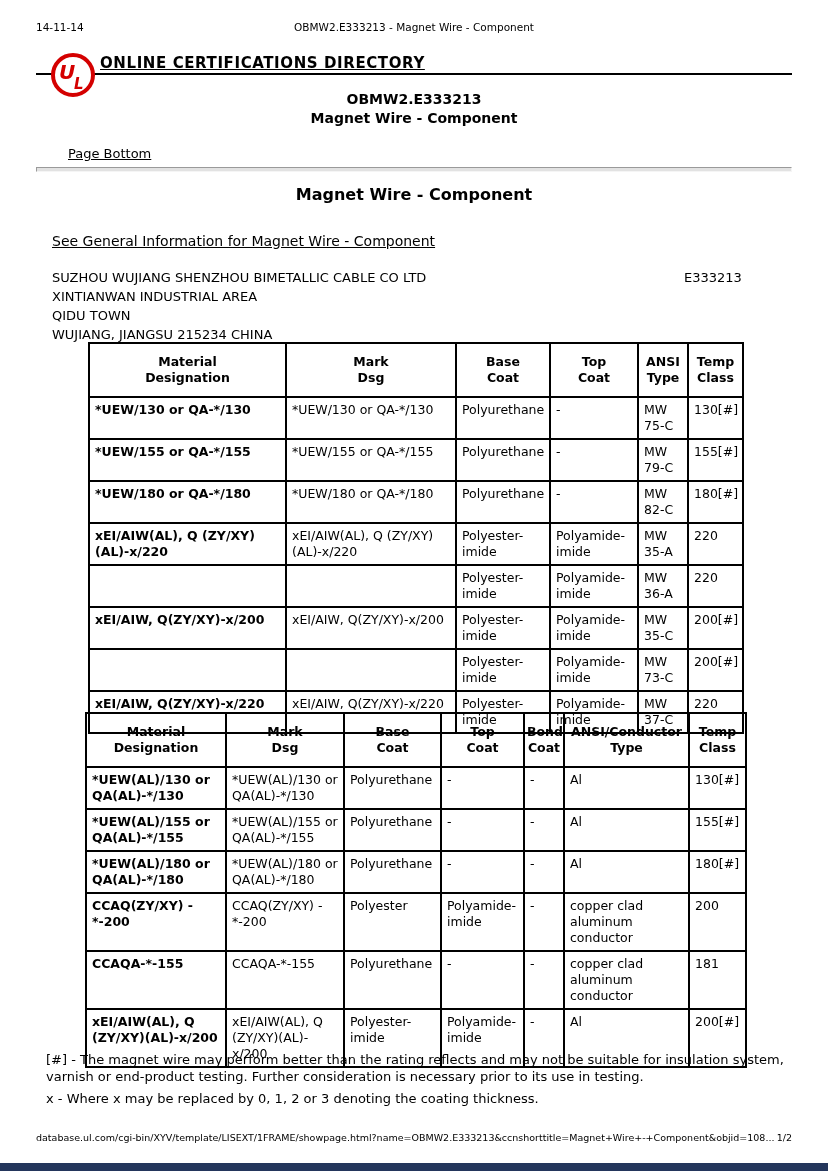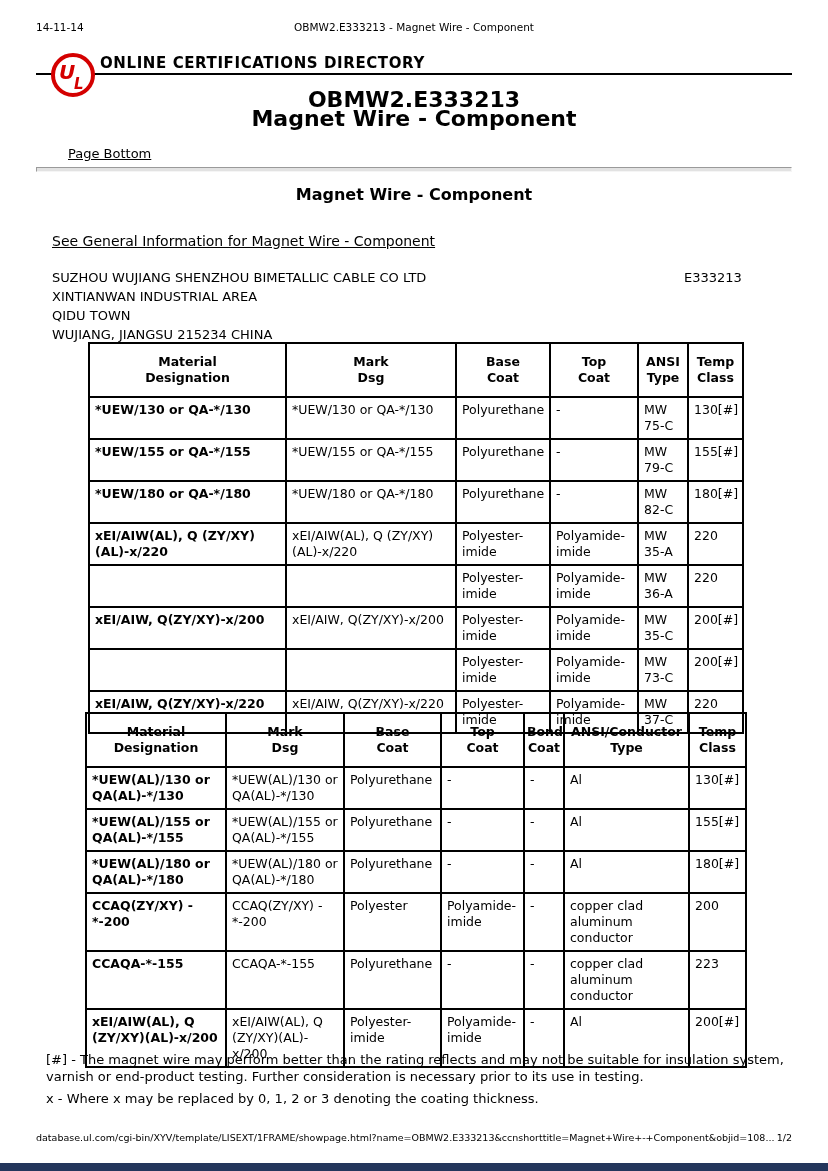--- a/index.html
+++ b/index.html
@@ -7,25 +7,25 @@
   body { width:828px; height:1171px; position:relative; overflow:hidden;
          font-family:"DejaVu Sans", sans-serif; color:#000; }
 
   .meta-row { position:absolute; top:21px; left:0; width:828px; font-size:10.5px; }
   .meta-date { position:absolute; left:36px; top:0; }
   .meta-doc  { position:absolute; left:0; width:828px; text-align:center; top:0; }
 
   .dir-band { position:absolute; left:36px; top:50px; width:756px; height:25px;
               border-bottom:2px solid #000; }
   .dir-title { position:absolute; left:64px; bottom:1px; font-size:15px; font-weight:bold;
-               letter-spacing:0.6px; }
+               letter-spacing:0.6px;text-decoration:underline; }
   .ul-logo { position:absolute; left:50px; top:52px; width:46px; height:46px; z-index:2; }
 
   .page-title { position:absolute; top:90px; left:0; width:828px; text-align:center;
-                font-size:22px; font-weight:bold; line-height:19px; }
+                font-size:14px; font-weight:bold; line-height:19px; }
 
   .page-bottom-link { position:absolute; top:146px; left:68px; font-size:13px;
                       text-decoration:underline; color:#000; cursor:pointer; }
 
   .rule { position:absolute; top:167px; left:36px; width:756px; height:5px;
           background:#e2e2e2; border:1px solid #9a9a9a; border-bottom-color:#f5f5f5;
           border-right-color:#f5f5f5; }
 
   .section-heading { position:absolute; top:185px; left:0; width:828px; text-align:center;
                      font-size:16px; font-weight:bold; }
@@ -265,21 +265,21 @@
         <td>copper clad aluminum conductor</td>
         <td>200</td>
       </tr>
       <tr style="height: 54px;">
         <td>CCAQA-*-155</td>
         <td>CCAQA-*-155</td>
         <td>Polyurethane</td>
         <td>-</td>
         <td>-</td>
         <td>copper clad aluminum conductor</td>
-        <td>223</td>
+        <td>181</td>
       </tr>
       <tr style="height: 54px;">
         <td>xEI/AIW(AL), Q (ZY/XY)(AL)-x/200</td>
         <td>xEI/AIW(AL), Q (ZY/XY)(AL)-x/200</td>
         <td>Polyester-imide</td>
         <td>Polyamide-imide</td>
         <td>-</td>
         <td>Al</td>
         <td>200[#]</td>
       </tr>

